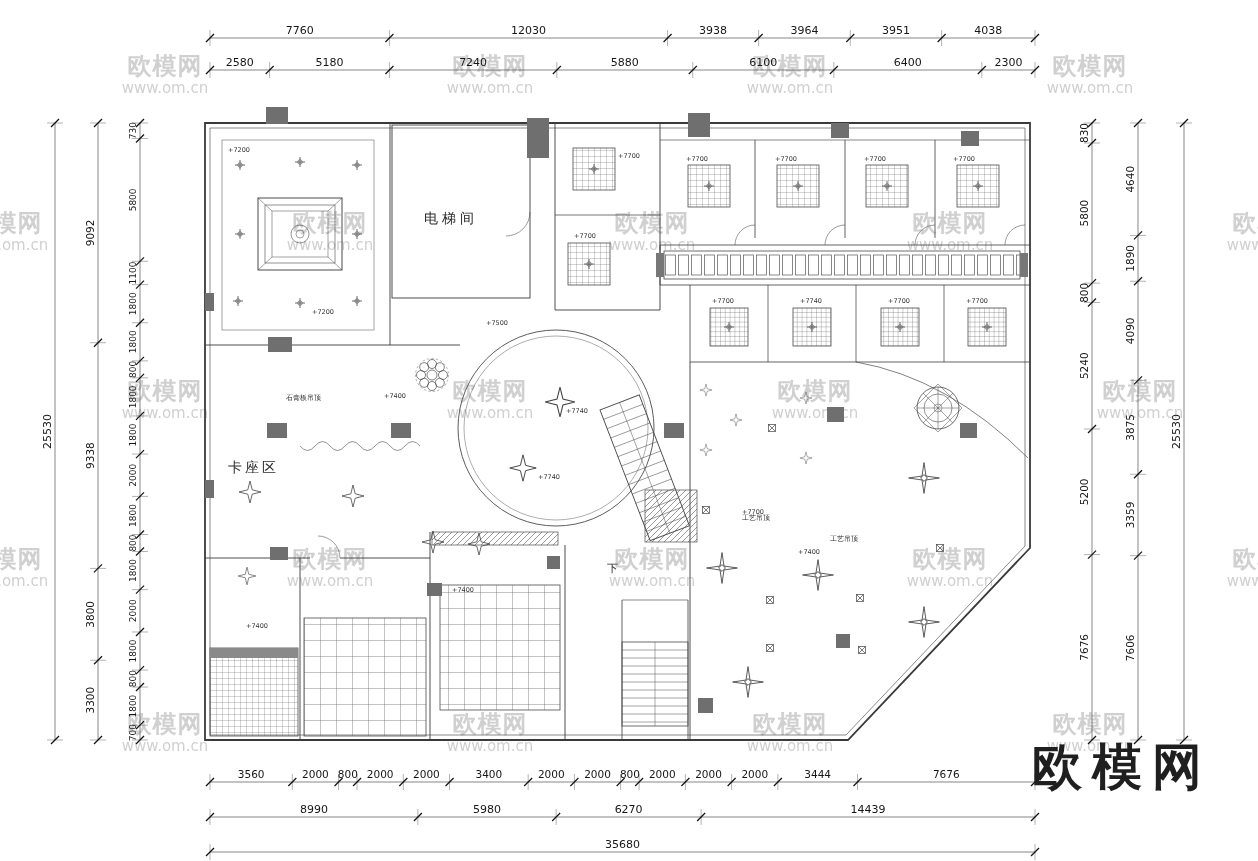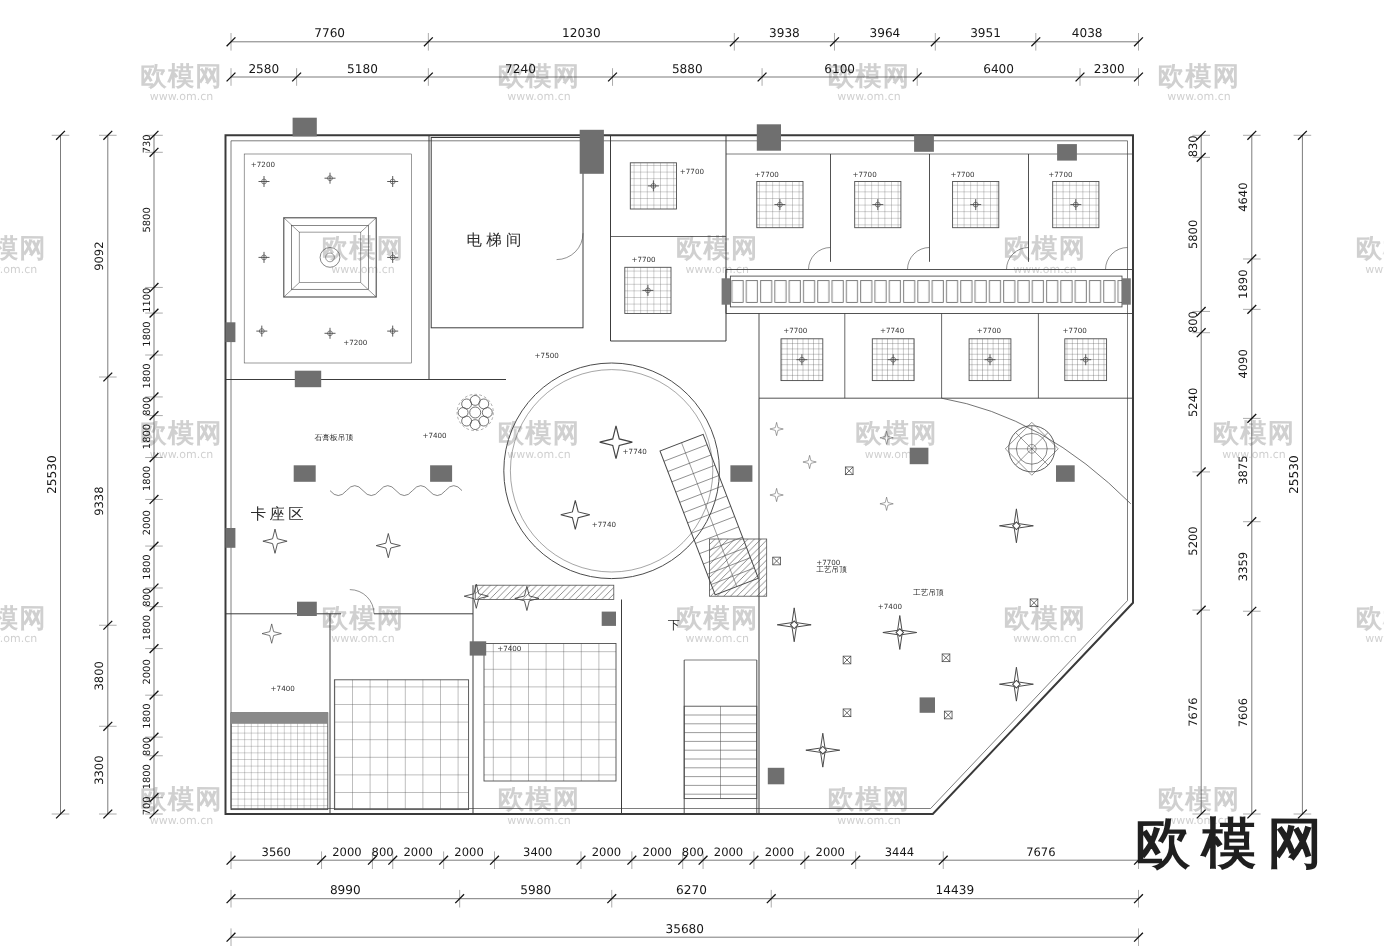--- a/index.html
+++ b/index.html
@@ -2,21 +2,21 @@
 <html><head>
 <meta charset="utf-8">
 <style>
   *{margin:0;padding:0;box-sizing:border-box}
   html,body{width:1258px;height:861px;background:#ffffff;overflow:hidden}
   body{position:relative;font-family:"DejaVu Sans",sans-serif}
   .canvas{position:absolute;left:0;top:0;width:1258px;height:861px;background:#fff;overflow:hidden}
   #watermarks{position:absolute;left:0;top:0;width:100%;height:100%}
   .wm{position:absolute;transform:translate(-50%,-50%);text-align:center;color:#d0d0d0;line-height:1.12;white-space:nowrap;user-select:none}
   .wm-logo{font-size:24px;font-weight:bold;letter-spacing:1px}
-  .wm-url{font-size:10px}
+  .wm-url{font-size:15px}
   svg#plan{position:absolute;left:0;top:0}
   .dim{stroke:#555;stroke-width:0.7}
   .ext{stroke:#666;stroke-width:0.5}
   .tick{stroke:#111;stroke-width:1.2}
   .dimtext{fill:#161616;font-family:"DejaVu Sans",sans-serif}
   .elev{fill:#333;font-family:"DejaVu Sans",sans-serif}
   .corner-logo{position:absolute;left:1032px;top:734px;font-size:50px;font-weight:bold;
     color:#1f1f1f;letter-spacing:10px;font-family:"DejaVu Sans",sans-serif;white-space:nowrap}
 </style>
 </head>

